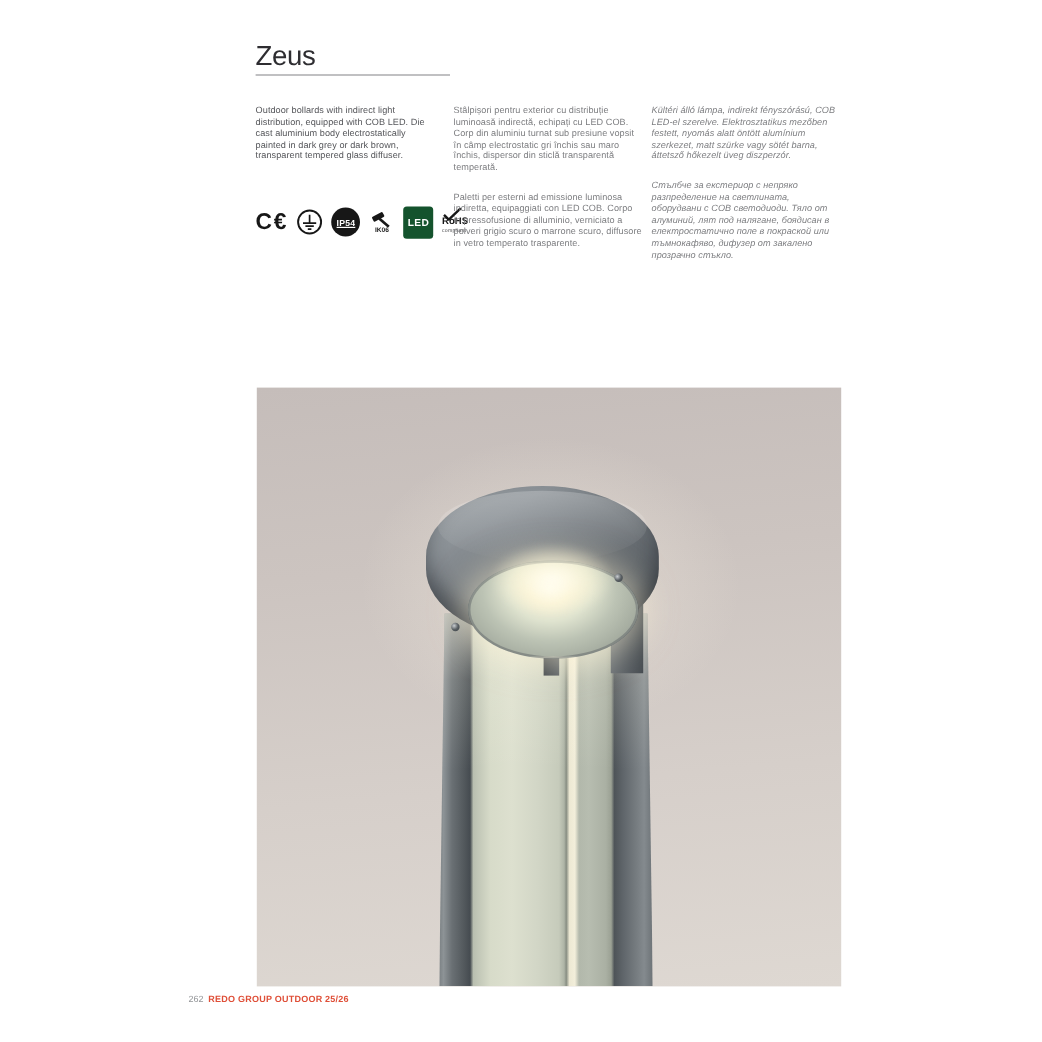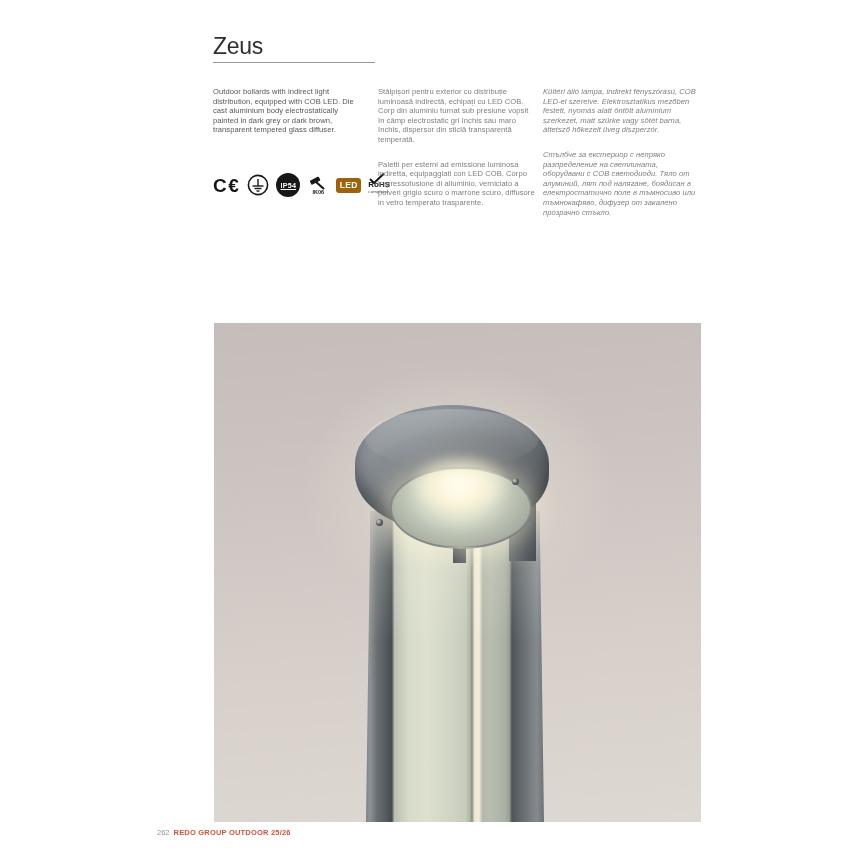--- a/index.html
+++ b/index.html
@@ -32,21 +32,21 @@
   .ce-mark{font-size:19px;font-weight:bold;letter-spacing:1.5px;line-height:1;}
   .earth-badge{width:22px;height:22px;display:block;}
   .ip-badge{
     width:24px;height:24px;border-radius:50%;background:#171717;
     display:flex;align-items:center;justify-content:center;
     color:#fff;font-size:7.2px;font-weight:bold;letter-spacing:0.2px;text-decoration:underline;
   }
   .ik-badge{display:flex;flex-direction:column;align-items:center;width:22px;}
   .ik-label{font-size:5.5px;font-weight:bold;margin-top:-1px;}
   .led-badge{
-    width:25px;height:15px;border-radius:3px;background:#a16207;
+    width:25px;height:27px;border-radius:3px;background:#14532d;
     display:flex;align-items:center;justify-content:center;
     color:#fff;font-size:8.5px;font-weight:bold;letter-spacing:0.4px;
   }
   .rohs-badge{position:relative;width:28px;height:24px;}
   .rohs-check{position:absolute;left:1px;top:0px;}
   .rohs-text{position:absolute;left:0;top:8px;font-size:8px;font-weight:bold;line-height:8px;text-align:center;}
   .rohs-sub{position:absolute;left:0;top:16px;font-size:4.3px;color:#4a4a4c;letter-spacing:0.2px;}
   
   .photo{
     position:absolute;left:214px;top:323px;width:487px;height:499px;overflow:hidden;
@@ -155,21 +155,21 @@
     </span>
   </div>
 
   <div class="col col2">
     <p class="desc">Stâlpișori pentru exterior cu distribuție luminoasă indirectă, echipați cu LED COB. Corp din aluminiu turnat sub presiune vopsit în câmp electrostatic gri închis sau maro închis, dispersor din sticlă transparentă temperată.</p>
     <p class="desc">Paletti per esterni ad emissione luminosa indiretta, equipaggiati con LED COB. Corpo in pressofusione di alluminio, verniciato a polveri grigio scuro o marrone scuro, diffusore in vetro temperato trasparente.</p>
   </div>
 
   <div class="col col3">
     <p class="desc">Kültéri álló lámpa, indirekt fényszórású, COB LED-el szerelve. Elektrosztatikus mezőben festett, nyomás alatt öntött alumínium szerkezet, matt szürke vagy sötét barna, áttetsző hőkezelt üveg diszperzór.</p>
-    <p class="desc">Стълбче за екстериор с непряко разпределение на светлината, оборудвани с COB светодиоди. Тяло от алуминий, лят под налягане, боядисан в електростатично поле в тъмносиво или тъмнокафяво, дифузер от закалено прозрачно стъкло.</p>
+    <p class="desc">Стълбче за екстериор с непряко разпределение на светлината, оборудвани с COB светодиоди. Тяло от алуминий, лят под налягане, боядисан в електростатично поле в покраской или тъмнокафяво, дифузер от закалено прозрачно стъкло.</p>
   </div>
 
   <div class="photo">
     <div class="ambient-glow"></div>
     <div class="pole"></div>
     <div class="right-rail-top"></div>
     <div class="arm"></div>
     <div class="cap"></div>
     <div class="lens"></div>
     <div class="hot-glow"></div>

